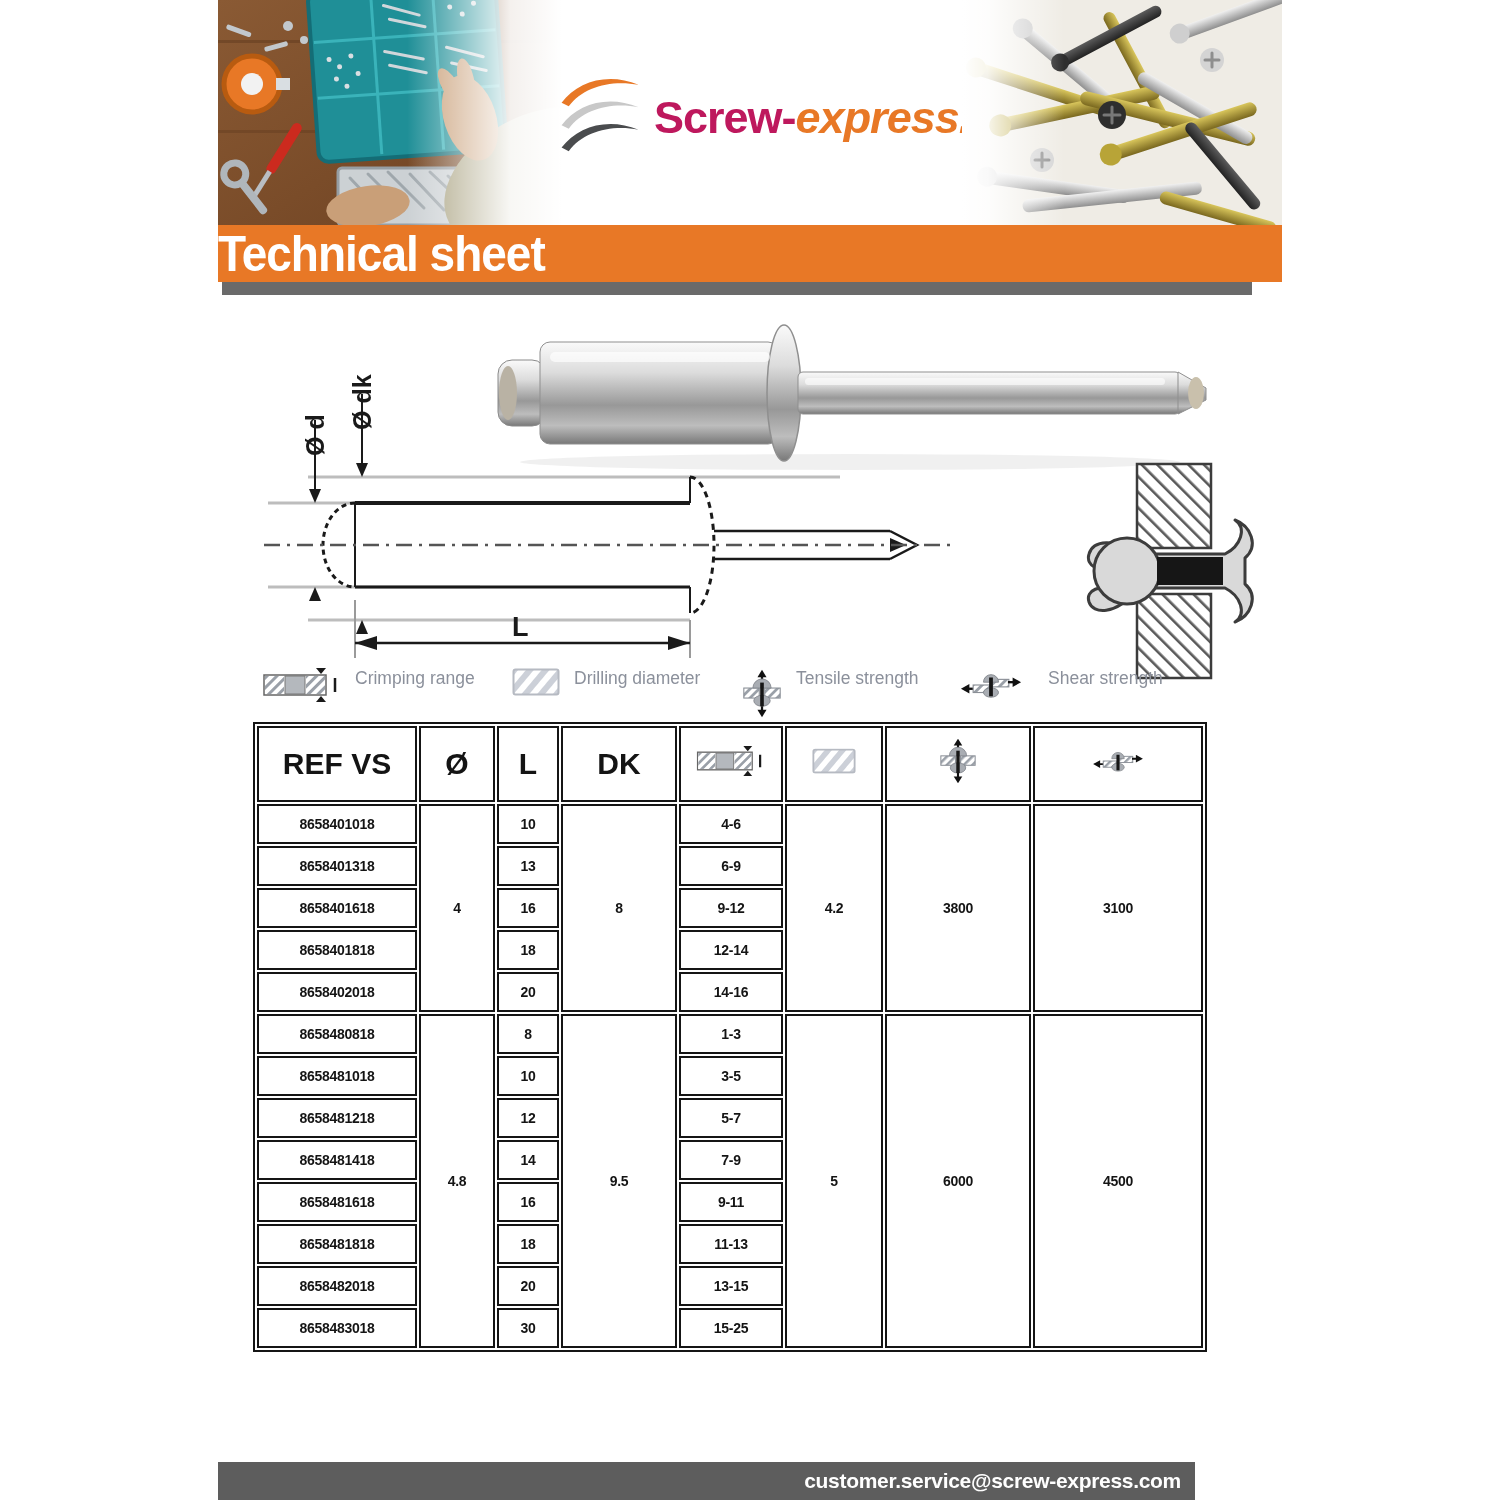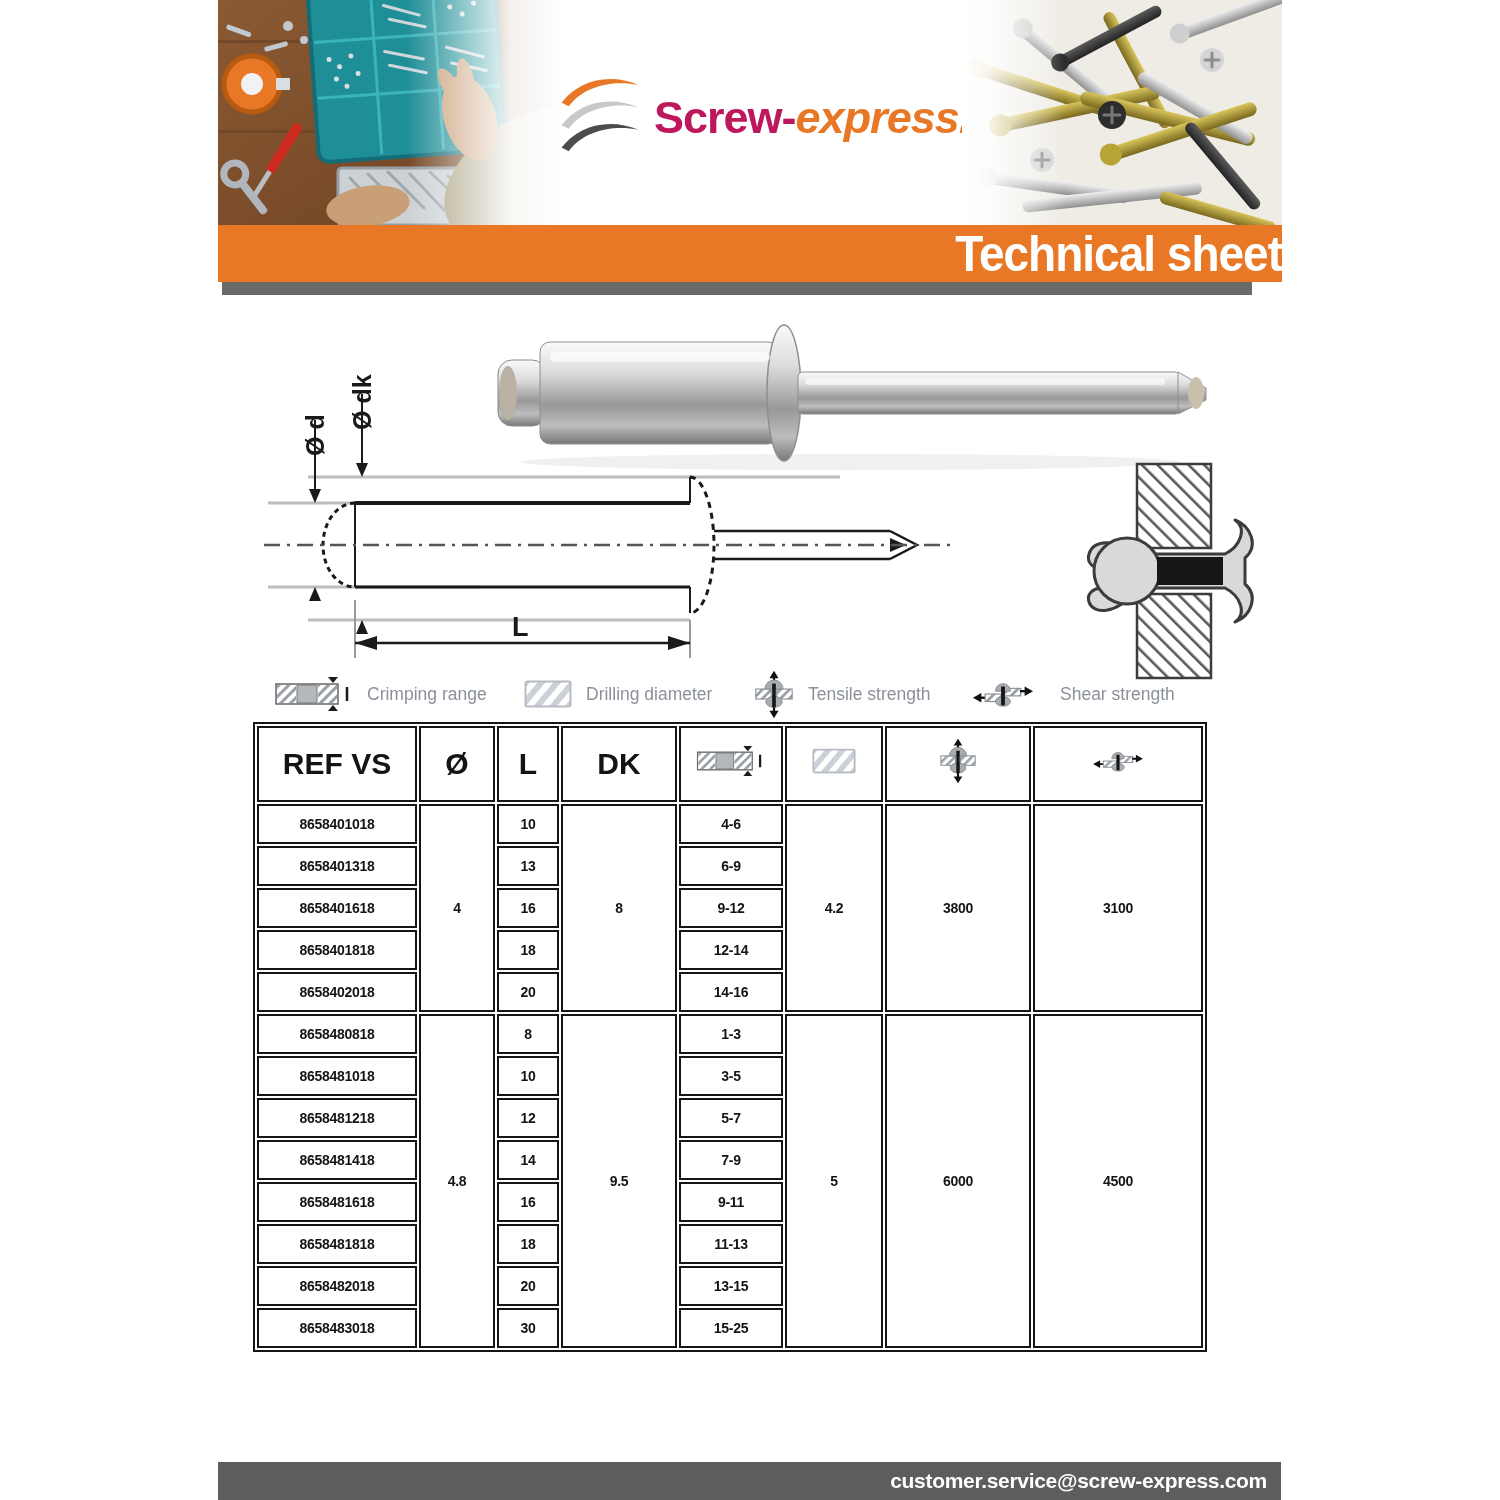--- a/index.html
+++ b/index.html
@@ -11,46 +11,46 @@
   .photo-left{left:0;width:344px;}
   .photo-right{right:0;width:320px;}
   .logo{position:absolute;left:340px;top:76px;width:400px;display:flex;align-items:center;gap:10px;}
   .logo-swoosh{width:86px;height:84px;flex:0 0 auto;}
   .logo-text{font-size:45px;font-weight:bold;white-space:nowrap;letter-spacing:-1px;}
   .logo-text .p1{color:#be185d;}
   .logo-text .p2{color:#e87826;font-style:italic;}
 
   
   .banner{position:absolute;left:218px;top:225px;width:1064px;height:57px;background:#e87826;
-          display:flex;align-items:center;justify-content:flex-end;}
+          display:flex;align-items:center;justify-content:flex-start;}
   .banner-title{color:#ffffff;font-size:46px;font-weight:bold;letter-spacing:-1px;transform:scaleY(1.08);}
   .banner-underbar{position:absolute;left:222px;top:282px;width:1030px;height:13px;background:#6a6a6a;}
 
   
   .rivet-photo{position:absolute;left:490px;top:312px;width:730px;height:162px;}
   .tech-drawing{position:absolute;left:250px;top:348px;width:720px;height:325px;}
   .cross-section{position:absolute;left:1075px;top:462px;width:200px;height:218px;}
 
   
-  .legend-item{position:absolute;top:668px;height:52px;display:flex;align-items:center;gap:14px;margin-left:12px;}
+  .legend-item{position:absolute;top:668px;height:52px;display:flex;gap:14px;}
   .legend-label{font-size:17.5px;color:#8b909b;white-space:nowrap;}
   .li-1{left:263px;} .li-2{left:512px;} .li-3{left:742px;} .li-4{left:960px;gap:26px;}
 
   
   .spec-table-wrap{position:absolute;left:253px;top:722px;}
   table.spec{border-collapse:separate;border-spacing:2px;border:2px solid #151515;background:#fff;}
   table.spec th,table.spec td{border:2px solid #151515;text-align:center;vertical-align:middle;
       color:#141414;font-weight:bold;padding:0 4px;}
   table.spec th{height:72px;font-size:30px;}
   table.spec td{height:36px;font-size:14px;letter-spacing:-0.3px;}
   col.c-ref{width:160px;} col.c-dia{width:76px;} col.c-len{width:62px;} col.c-dk{width:116px;}
   col.c-crimp{width:104px;} col.c-drill{width:98px;} col.c-ten{width:146px;} col.c-shear{width:170px;}
 
   
-  .footer{position:absolute;left:218px;top:1462px;width:1063px;height:38px;background:#5d5d5d;
+  .footer{position:absolute;left:218px;top:1462px;width:977px;height:38px;background:#5d5d5d;
           display:flex;align-items:center;justify-content:flex-end;padding-right:14px;box-sizing:border-box;}
   .footer-email{color:#ffffff;font-size:21px;font-weight:bold;letter-spacing:-0.3px;}
 
   .defs-hidden{position:absolute;width:0;height:0;overflow:hidden;}
 </style>
 </head>
 <body>
 
 <svg class="defs-hidden" aria-hidden="true">
   <defs>

